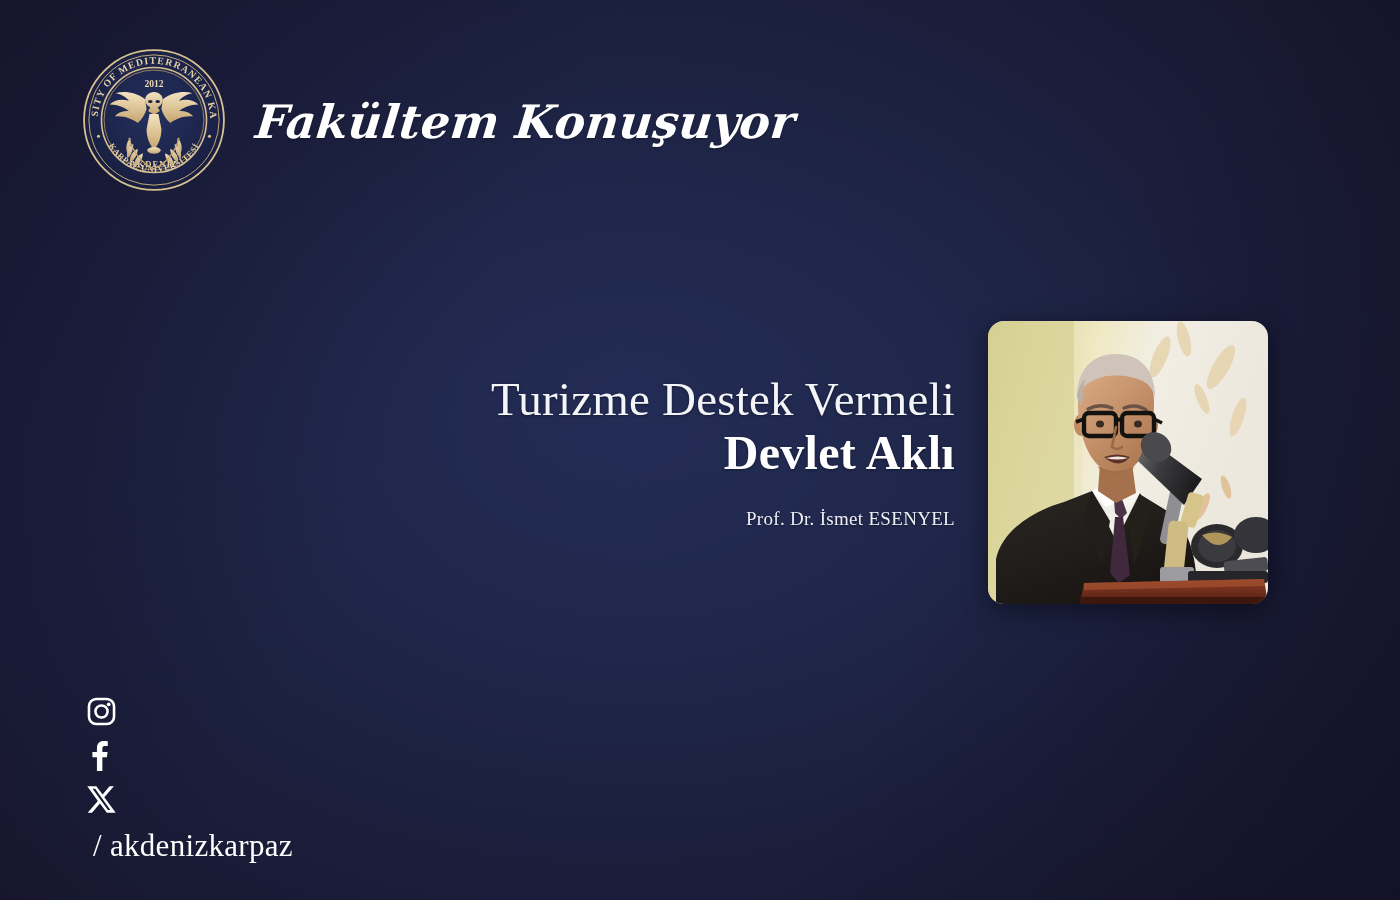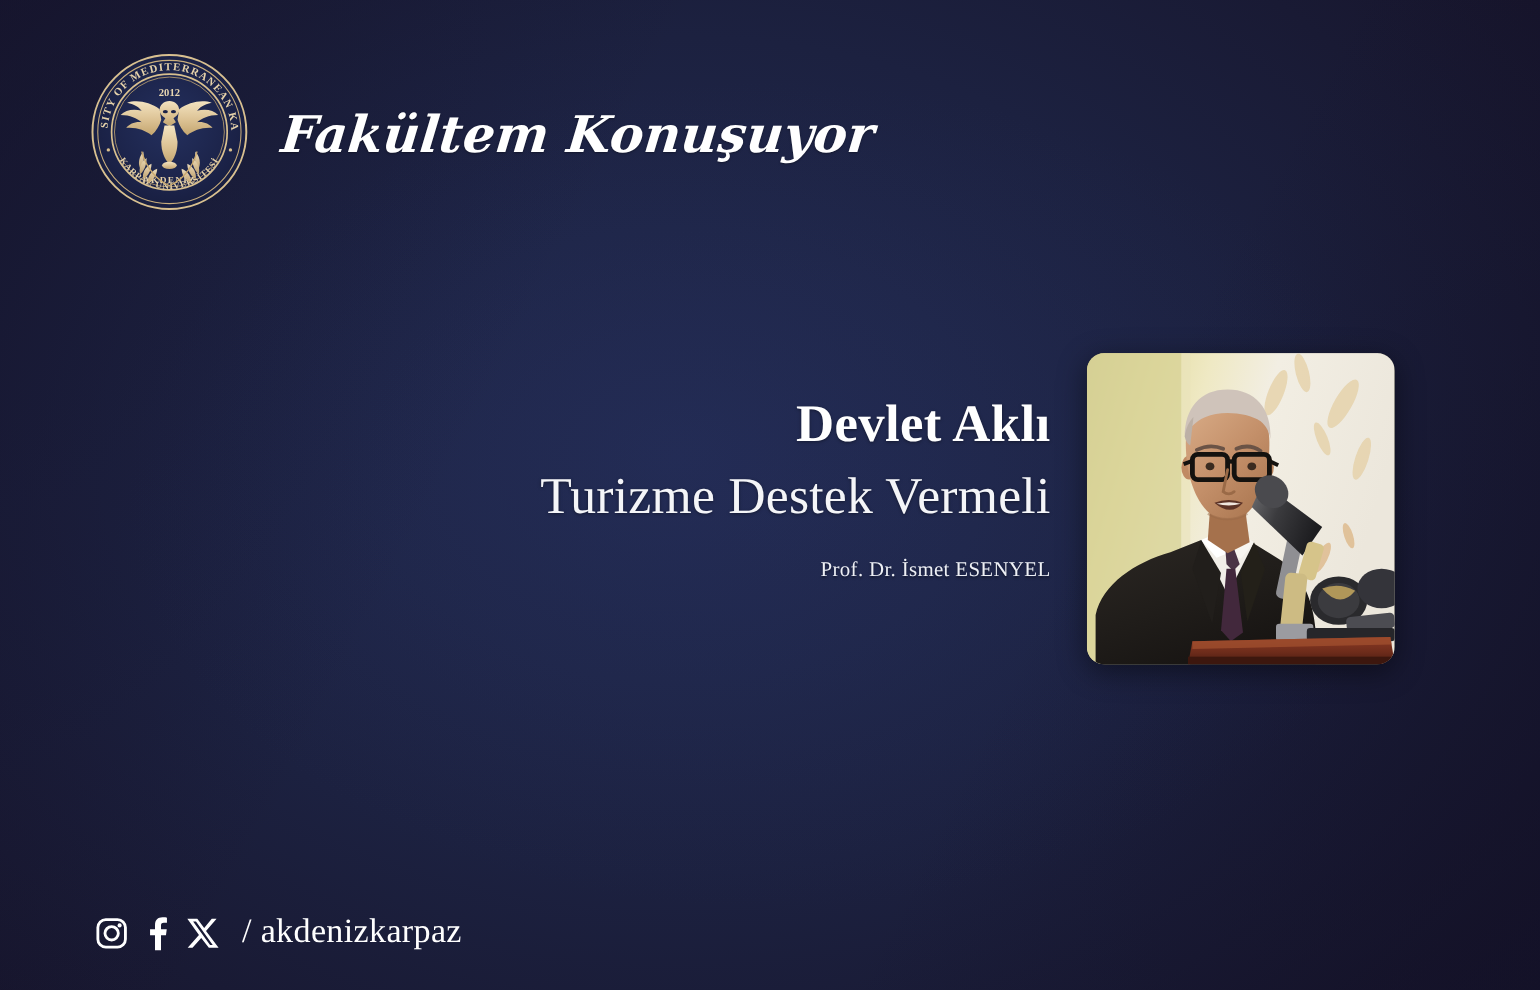--- a/index.html
+++ b/index.html
@@ -103,22 +103,23 @@
     box-shadow:0 6px 26px rgba(0,0,0,.45);
     z-index:3;
     background:#2a2a24;
   }
   #photo-frame svg{ display:block; width:100%; height:100%; }
 
   
   #footer{
     position:absolute;
     left:86px; bottom:36px;
-    display:flex; align-items:flex-end; gap:13px;
+    display:flex; align-items:flex-start; gap:13px;
     z-index:4;
+    flex-direction:column;
   }
   .sicon{ display:block; }
   #handle-text{
     color:#ffffff;
     font-family:"Liberation Serif", serif;
     font-size:31px;
     letter-spacing:.3px;
     margin-left:7px;
     white-space:nowrap;
   }
@@ -195,22 +196,22 @@
           <path d="M115 145 C 123 148 128 156 126 163 C 119 158 115 152 115 145 Z"></path>
         </g>
         <path d="M66 124 C 72 146 86 160 100 166 C 114 160 128 146 134 124" fill="none" stroke="#caa96f" stroke-width="1.6"></path>
       </svg>
     </span>
 
     <div id="brand-script">Fakültem Konuşuyor</div>
   </div>
 
   <div id="main">
+    <div id="title-sub">Turizme Destek Vermeli</div>
     <div id="title-main">Devlet Aklı</div>
-    <div id="title-sub">Turizme Destek Vermeli</div>
     <div id="speaker">Prof. Dr. İsmet ESENYEL</div>
   </div>
 
   <div id="photo-frame">
     <svg viewBox="0 0 280 283" preserveAspectRatio="xMidYMid slice" aria-hidden="true">
       <defs>
         <linearGradient id="wallG" x1="0" y1="0" x2="1" y2="0.3">
           <stop offset="0%" stop-color="#cfc98f"></stop>
           <stop offset="22%" stop-color="#e6dfa8"></stop>
           <stop offset="38%" stop-color="#efe9c4"></stop>

